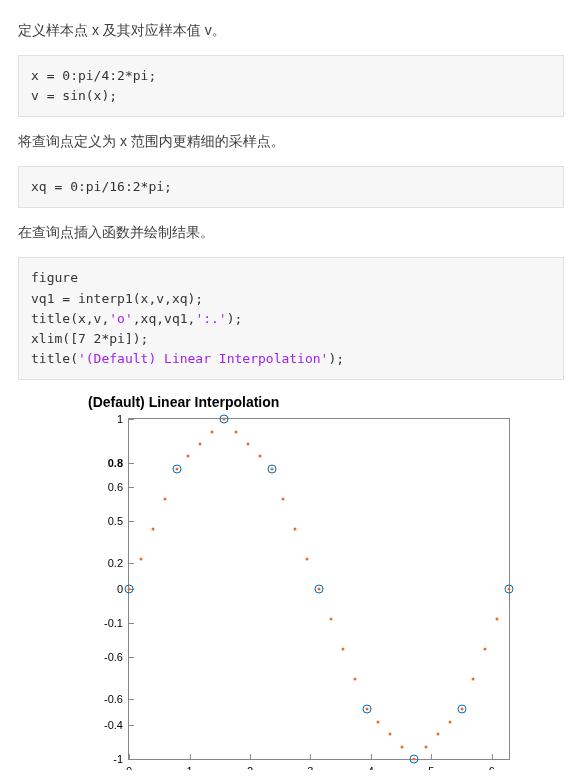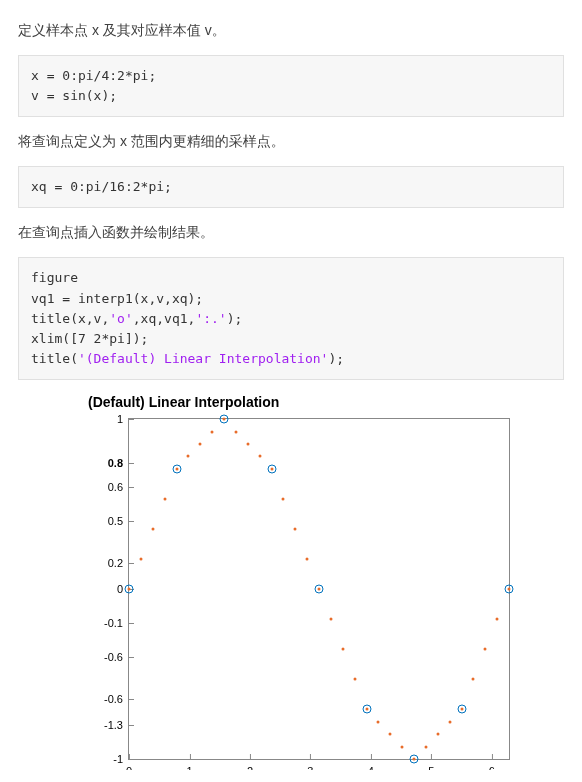--- a/index.html
+++ b/index.html
@@ -113,21 +113,21 @@
 <div class="code-block"><span>figure</span>
 <span>vq1 = interp1(x,v,xq);</span>
 <span><span>title(x,v,</span><span class="str">'o'</span><span>,xq,vq1,</span><span class="str">':.'</span><span>);</span></span>
 <span>xlim([7 2*pi]);</span>
 <span><span>title(</span><span class="str">'(Default) Linear Interpolation'</span><span>);</span></span></div>
 
 <div class="chart-wrap">
   <div class="chart-title">(Default) Linear Interpolation</div>
   <div class="plot-area" id="plot">
       <div class="ytick" style="top: 340px;">-1</div>
-      <div class="ytick" style="top: 306px;">-1.3</div>
+      <div class="ytick" style="top: 306px;">-0.4</div>
       <div class="ytick" style="top: 280px;">-0.6</div>
       <div class="ytick" style="top: 238px;">-0.6</div>
       <div class="ytick" style="top: 204px;">-0.1</div>
       <div class="ytick" style="top: 170px;">0</div>
       <div class="ytick" style="top: 136px; margin-top: 8px;">0.2</div>
       <div class="ytick" style="top: 102px;">0.5</div>
       <div class="ytick" style="top: 68px;">0.6</div>
       <div class="ytick" style="top: 44px; font-weight: bold;">0.8</div>
       <div class="ytick" style="top: 0px;">1</div>
       <div class="xtick" style="left: 0px;">0</div>

